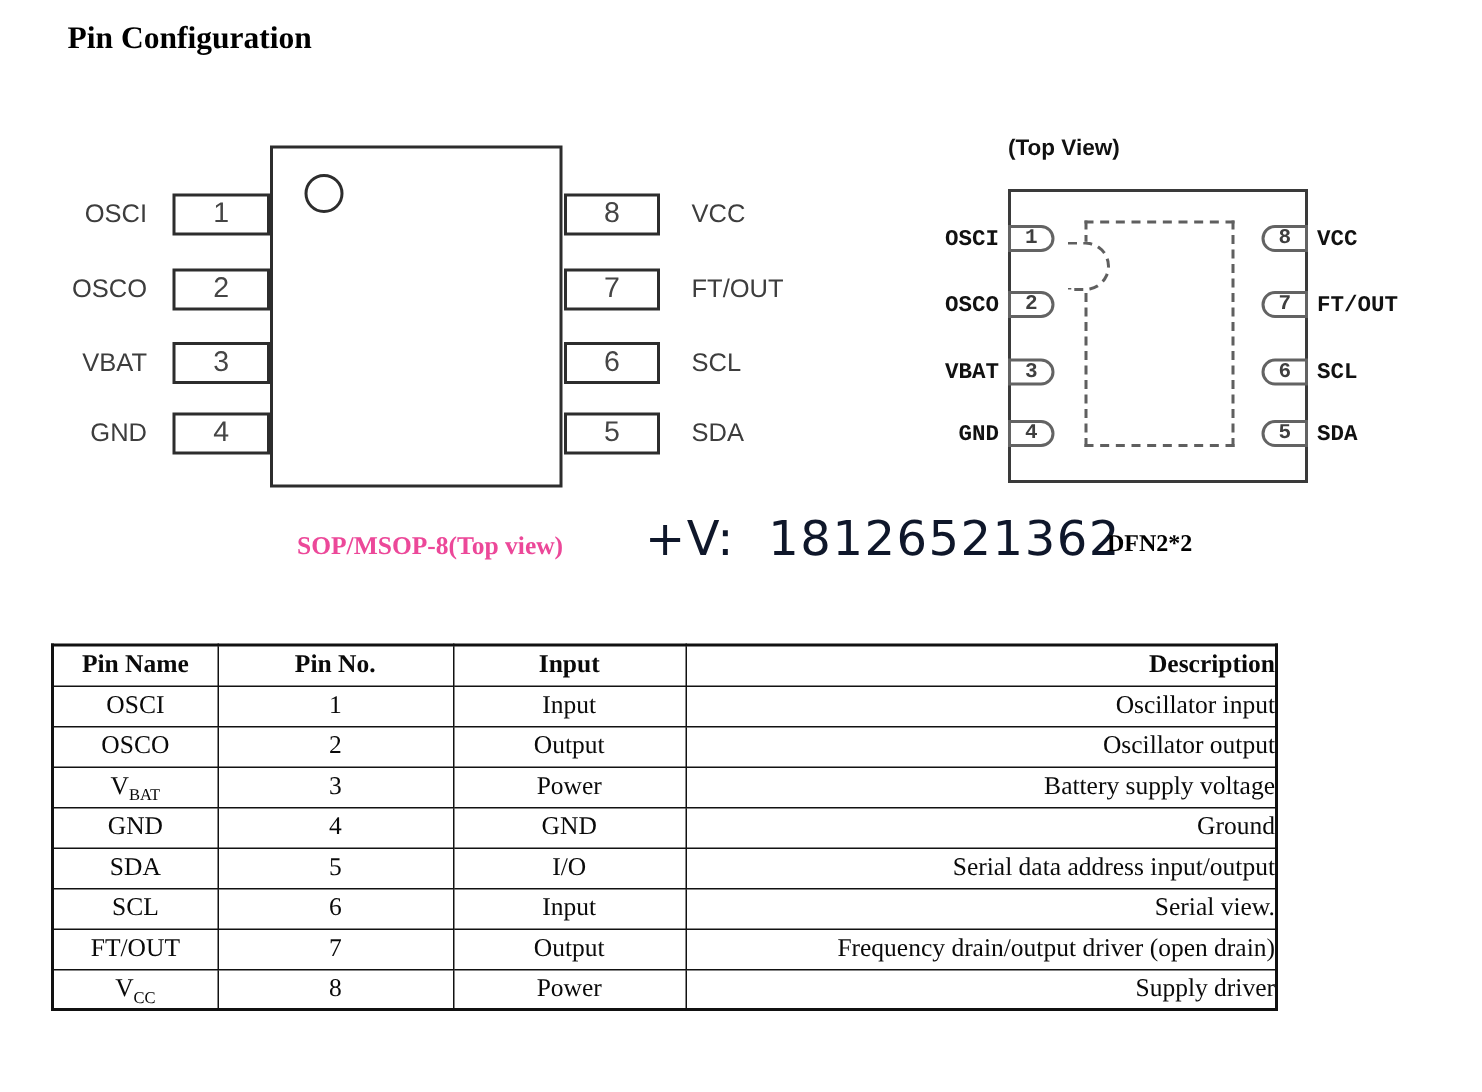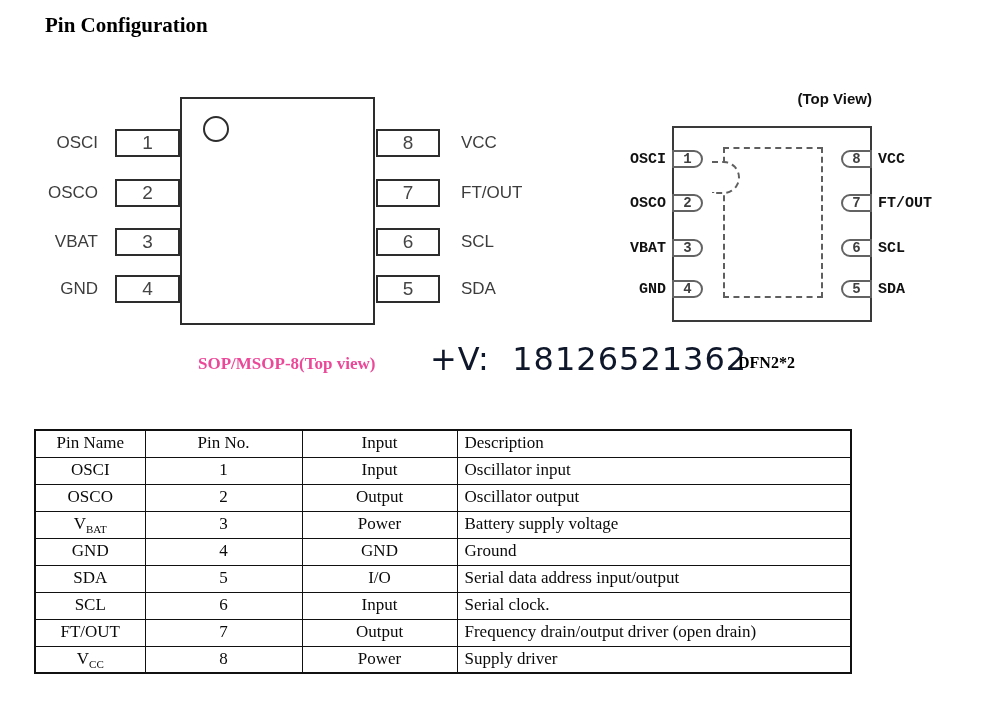--- a/index.html
+++ b/index.html
@@ -51,21 +51,21 @@
     font-family:"DejaVu Sans", sans-serif; font-size:32px; color:#0f172a; letter-spacing:1px;
     white-space:pre;
   }
   .dfn-caption {
     position:absolute; left:738px; top:354px;
     font-weight:bold; font-size:16px; color:#000; font-family:"Liberation Serif", serif;
   }
 
   
   .dfn-title {
-    position:absolute; left:672px; top:90px; width:200px; text-align:right;
+    position:absolute; left:672px; top:90px; width:200px; text-align:left;
     font-family:"Liberation Sans", sans-serif; font-weight:bold; font-size:15px; color:#111;
   }
   .dfn-body {
     position:absolute; left:672px; top:126px; width:200px; height:196px;
     border:2px solid #3a3a3a; background:#fff;
   }
   .dfn-die {
     position:absolute; left:723px; top:147px; width:100px; height:151px;
     border:2px dashed #5f5f5f; background:transparent;
   }
@@ -97,22 +97,22 @@
   table.pin-table {
     position:absolute; left:34px; top:429px; width:816px;
     border-collapse:collapse; table-layout:fixed; background:#fff;
     font-family:"Liberation Serif", serif; font-size:17px; color:#0a0a0a;
     border:2px solid #111;
   }
   .pin-table th, .pin-table td {
     border:1.5px solid #111; height:27px; text-align:center; vertical-align:middle;
     padding:0; line-height:1.1; overflow:hidden; white-space:nowrap;
   }
-  .pin-table th { font-weight:normal; font-size:17px; }
-  .pin-table th.desc, .pin-table td.desc { text-align:left; padding-left:7px; }
+  .pin-table th { font-weight:bold; font-size:17px; }
+  .pin-table th.desc, .pin-table td.desc { text-align:right; padding-left:7px; }
   .pin-table sub { font-size:11px; line-height:0; }
 </style>
 </head>
 <body>
 
 <div class="page">
 
   <div class="doc-title">Pin Configuration</div>
 
   <div>
@@ -216,21 +216,21 @@
     <tr>
       <td><span>SDA</span><sub></sub></td>
       <td>5</td>
       <td>I/O</td>
       <td class="desc">Serial data address input/output</td>
     </tr>
     <tr>
       <td><span>SCL</span><sub></sub></td>
       <td>6</td>
       <td>Input</td>
-      <td class="desc">Serial clock.</td>
+      <td class="desc">Serial view.</td>
     </tr>
     <tr>
       <td><span>FT/OUT</span><sub></sub></td>
       <td>7</td>
       <td>Output</td>
       <td class="desc">Frequency drain/output driver (open drain)</td>
     </tr>
     <tr>
       <td><span>V</span><sub>CC</sub></td>
       <td>8</td>

